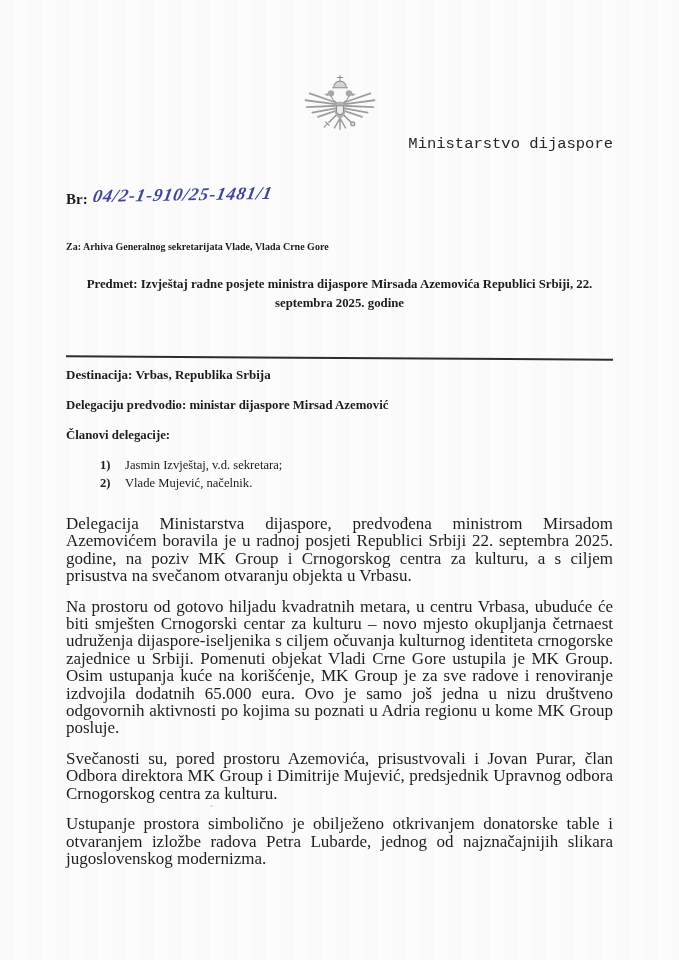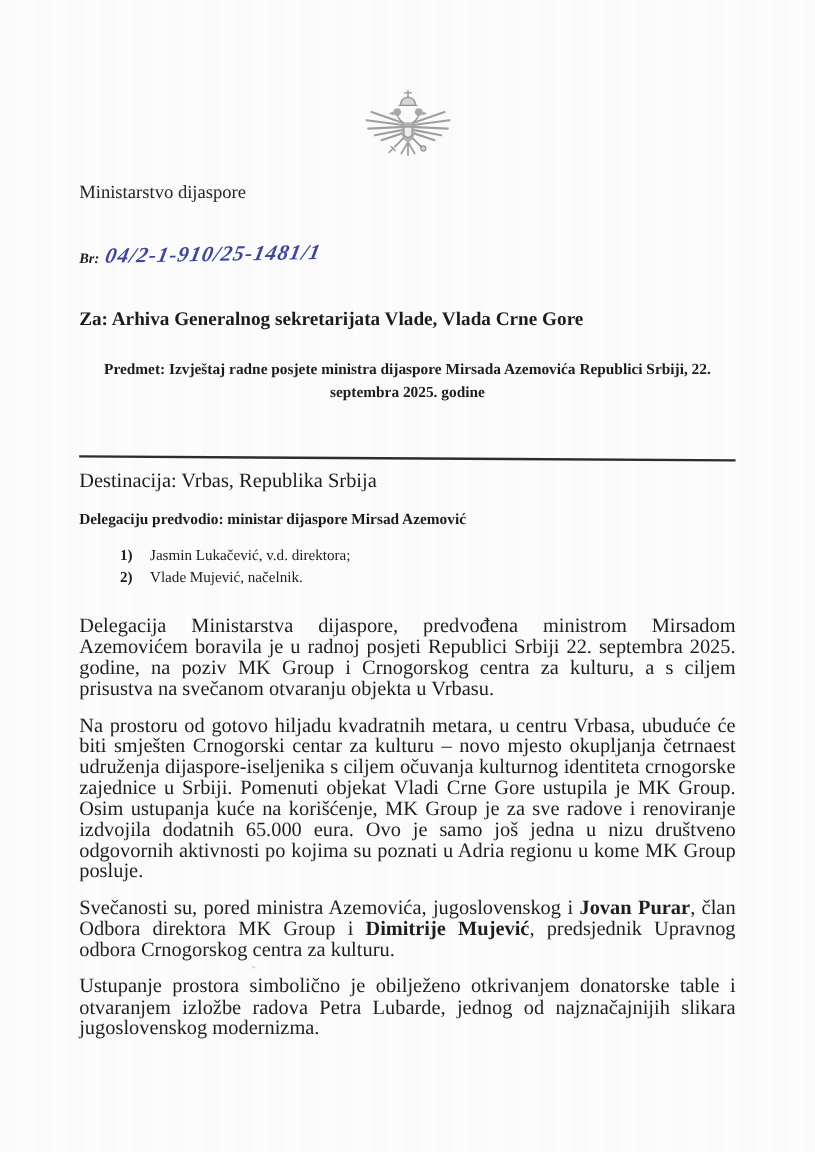--- a/index.html
+++ b/index.html
@@ -11,79 +11,80 @@
     background-image: repeating-linear-gradient(90deg, rgba(0,0,0,0.008) 0 14px, rgba(0,0,0,0) 14px 28px);
     box-sizing: border-box;
     padding: 74px 66px 0 66px;
     font-family: "Liberation Serif", serif;
     color: #1c1c1c;
     position: relative;
     overflow: hidden;
   }
   .emblem-wrap { text-align: center; height: 58px; }
   .ministry-title {
-    text-align: left;
+    text-align: right;
     font-size: 15.5px;
-    margin-top: 20px;
+    margin-top: 3px;
     color: #262626;
+    font-family: Liberation Mono, monospace;
   }
   .ref-row {
     display: flex;
     align-items: flex-start;
     margin-top: 33px;
     height: 30px;
   }
-  .ref-label { font-weight: bold; font-size: 12px; padding-top: 5px; font-style: italic; }
+  .ref-label { font-weight: bold; font-size: 15px; padding-top: 5px; }
   .ref-number {
     color: #3f459b;
     font-size: 18px;
     font-style: italic;
     font-weight: 600;
     letter-spacing: 1px;
     transform: skewX(-12deg) rotate(-1deg);
     transform-origin: left bottom;
     margin-left: 3px;
     white-space: nowrap;
   }
   .date-row {
     text-align: right;
     font-size: 12.6px;
     margin-top: -3px;
     padding-right: 8px;
     color: #222;
   }
-  .recipient-line { font-weight: bold; font-size: 16px; margin-top: 25px; }
+  .recipient-line { font-weight: bold; font-size: 10px; margin-top: 25px; }
   .subject-line {
     font-weight: bold;
     font-size: 12.8px;
     margin-top: 23px;
     line-height: 19px;
     text-align: center;
   }
   .separator {
     margin-top: 44px;
     border: 0;
     border-top: 2px solid #2d2d2d;
     transform: rotate(0.35deg);
   }
-  .destination-line { font-weight: normal; font-size: 17px; }
+  .destination-line { font-weight: bold; font-size: 13px; }
   .leader-line { font-weight: bold; font-size: 12.8px; margin-top: 15px; }
   .members-heading { font-weight: bold; font-size: 12.8px; margin-top: 15px; }
   .members-list { margin-top: 13px; padding-left: 34px; }
   .member-row { display: flex; font-size: 12.6px; line-height: 18px; }
   .member-num { width: 25px; font-weight: bold; flex: 0 0 25px; }
   .body-paragraph {
     font-size: 17px;
     line-height: 17.4px;
     text-align: justify;
     margin-top: 13px;
     color: #1e1e1e;
   }
   .body-paragraph.first { margin-top: 23px; }
-  .bold-inline { font-weight: bold; }
+  .bold-inline { font-weight: normal; }
   .speck {
     position: absolute;
     background: rgba(120,120,120,0.25);
     border-radius: 50%;
   }
 </style>
 </head>
 <body>
 
 <div class="page">
@@ -124,35 +125,36 @@
   <div class="recipient-line">Za: Arhiva Generalnog sekretarijata Vlade, Vlada Crne Gore</div>
 
   <div class="subject-line">Predmet: Izvještaj radne posjete ministra dijaspore Mirsada Azemovića Republici Srbiji, 22. septembra 2025. godine</div>
 
   <hr class="separator">
 
   <div class="destination-line">Destinacija: Vrbas, Republika Srbija</div>
 
   <div class="leader-line">Delegaciju predvodio: ministar dijaspore Mirsad Azemović</div>
 
+  <div class="members-heading">Članovi delegacije:</div>
 
   <div class="members-list">
     <div class="member-row">
       <span class="member-num">1)</span>
-      <span class="member-text">Jasmin Lukačević, v.d. direktora;</span>
+      <span class="member-text">Jasmin Izvještaj, v.d. sekretara;</span>
     </div>
     <div class="member-row">
       <span class="member-num">2)</span>
       <span class="member-text">Vlade Mujević, načelnik.</span>
     </div>
   </div>
 
   <div class="body-paragraph first">Delegacija Ministarstva dijaspore, predvođena ministrom Mirsadom Azemovićem boravila je u radnoj posjeti Republici Srbiji 22. septembra 2025. godine, na poziv MK Group i Crnogorskog centra za kulturu, a s ciljem prisustva na svečanom otvaranju objekta u Vrbasu.</div>
 
   <div class="body-paragraph">Na prostoru od gotovo hiljadu kvadratnih metara, u centru Vrbasa, ubuduće će biti smješten Crnogorski centar za kulturu – novo mjesto okupljanja četrnaest udruženja dijaspore-iseljenika s ciljem očuvanja kulturnog identiteta crnogorske zajednice u Srbiji. Pomenuti objekat Vladi Crne Gore ustupila je MK Group. Osim ustupanja kuće na korišćenje, MK Group je za sve radove i renoviranje izdvojila dodatnih 65.000 eura. Ovo je samo još jedna u nizu društveno odgovornih aktivnosti po kojima su poznati u Adria regionu u kome MK Group posluje.</div>
 
-  <div class="body-paragraph"><span>Svečanosti su, pored ministra Azemovića, jugoslovenskog i </span><span class="bold-inline">Jovan Purar</span><span>, član Odbora direktora MK Group i </span><span class="bold-inline">Dimitrije Mujević</span><span>, predsjednik Upravnog odbora Crnogorskog centra za kulturu.</span></div>
+  <div class="body-paragraph"><span>Svečanosti su, pored prostoru Azemovića, prisustvovali i </span><span class="bold-inline">Jovan Purar</span><span>, član Odbora direktora MK Group i </span><span class="bold-inline">Dimitrije Mujević</span><span>, predsjednik Upravnog odbora Crnogorskog centra za kulturu.</span></div>
 
   <div class="body-paragraph">Ustupanje prostora simbolično je obilježeno otkrivanjem donatorske table i otvaranjem izložbe radova Petra Lubarde, jednog od najznačajnijih slikara jugoslovenskog modernizma.</div>
 
   <span class="speck" style="left:210px; top:805px; width:3px; height:2px;"></span>
 
 </div>
 
 </body></html>

